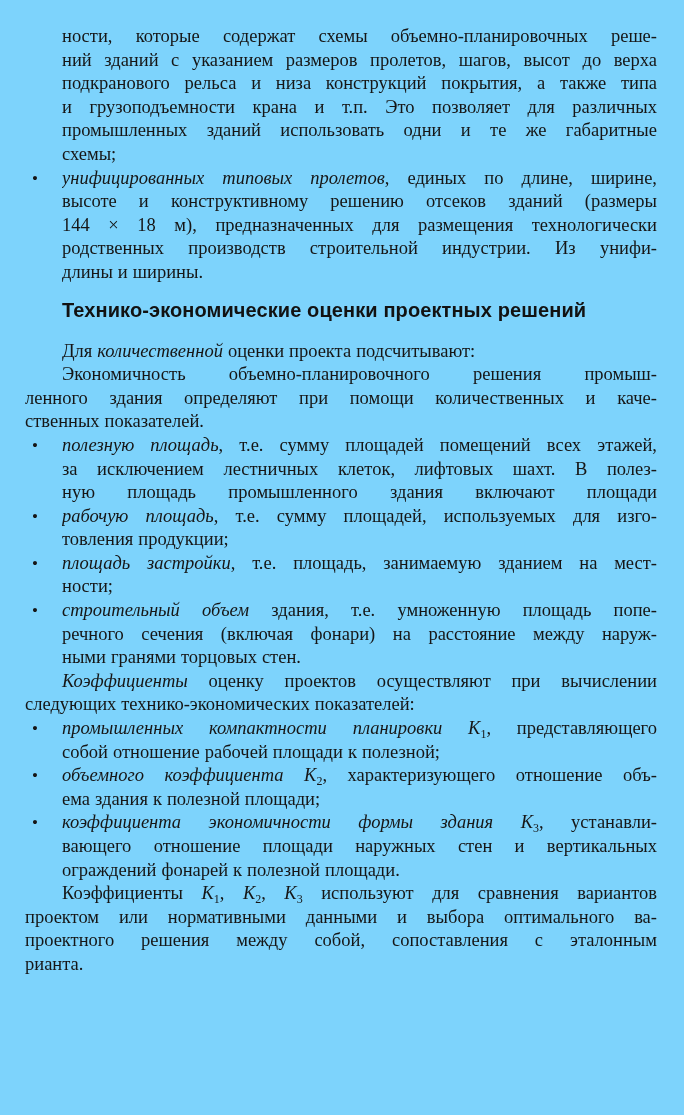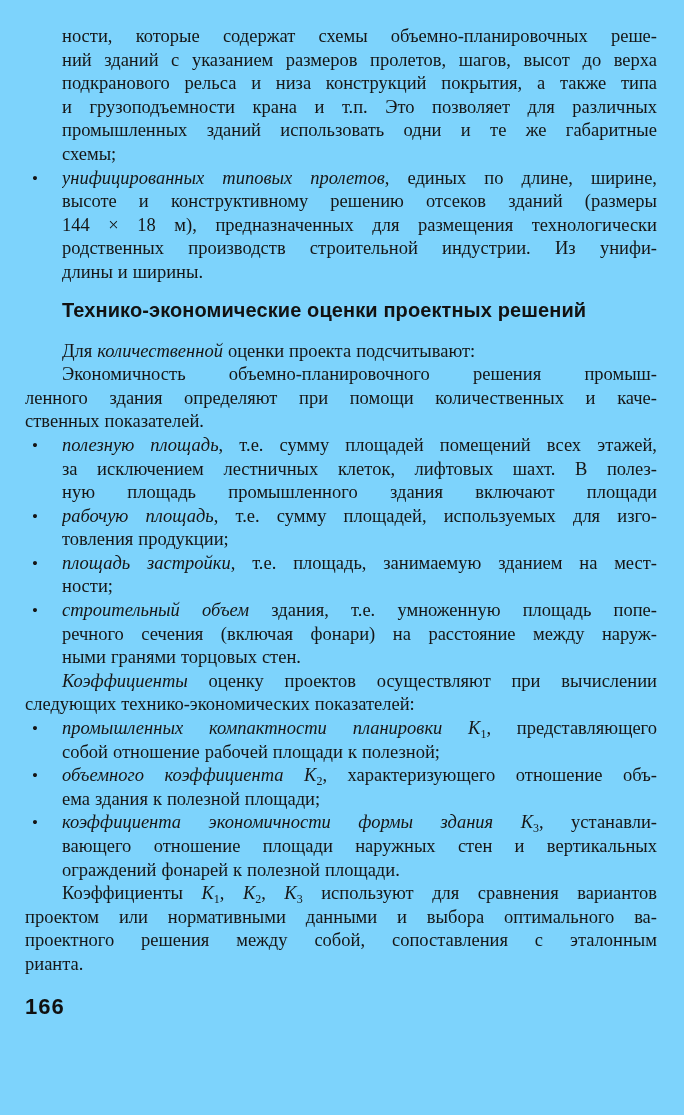--- a/index.html
+++ b/index.html
@@ -172,14 +172,13 @@
       </div>
       <div class="block para">
         <div class="lines">
           <div class="line"><span class="rn">Коэффициенты </span><span class="ri">К</span><span class="rsub">1</span><span class="rn">, </span><span class="ri">К</span><span class="rsub">2</span><span class="rn">, </span><span class="ri">К</span><span class="rsub">3</span><span class="rn"> используют для сравнения вариантов</span></div>
           <div class="line"><span class="rn">проектом или нормативными данными и выбора оптимального ва-</span></div>
           <div class="line"><span class="rn">проектного решения между собой, сопоставления с эталонным</span></div>
           <div class="line last"><span class="rn">рианта.</span></div>
         </div>
       </div>
     </div>
-  <div class="page-number">166</div>
 </div>
 
 </body></html>

